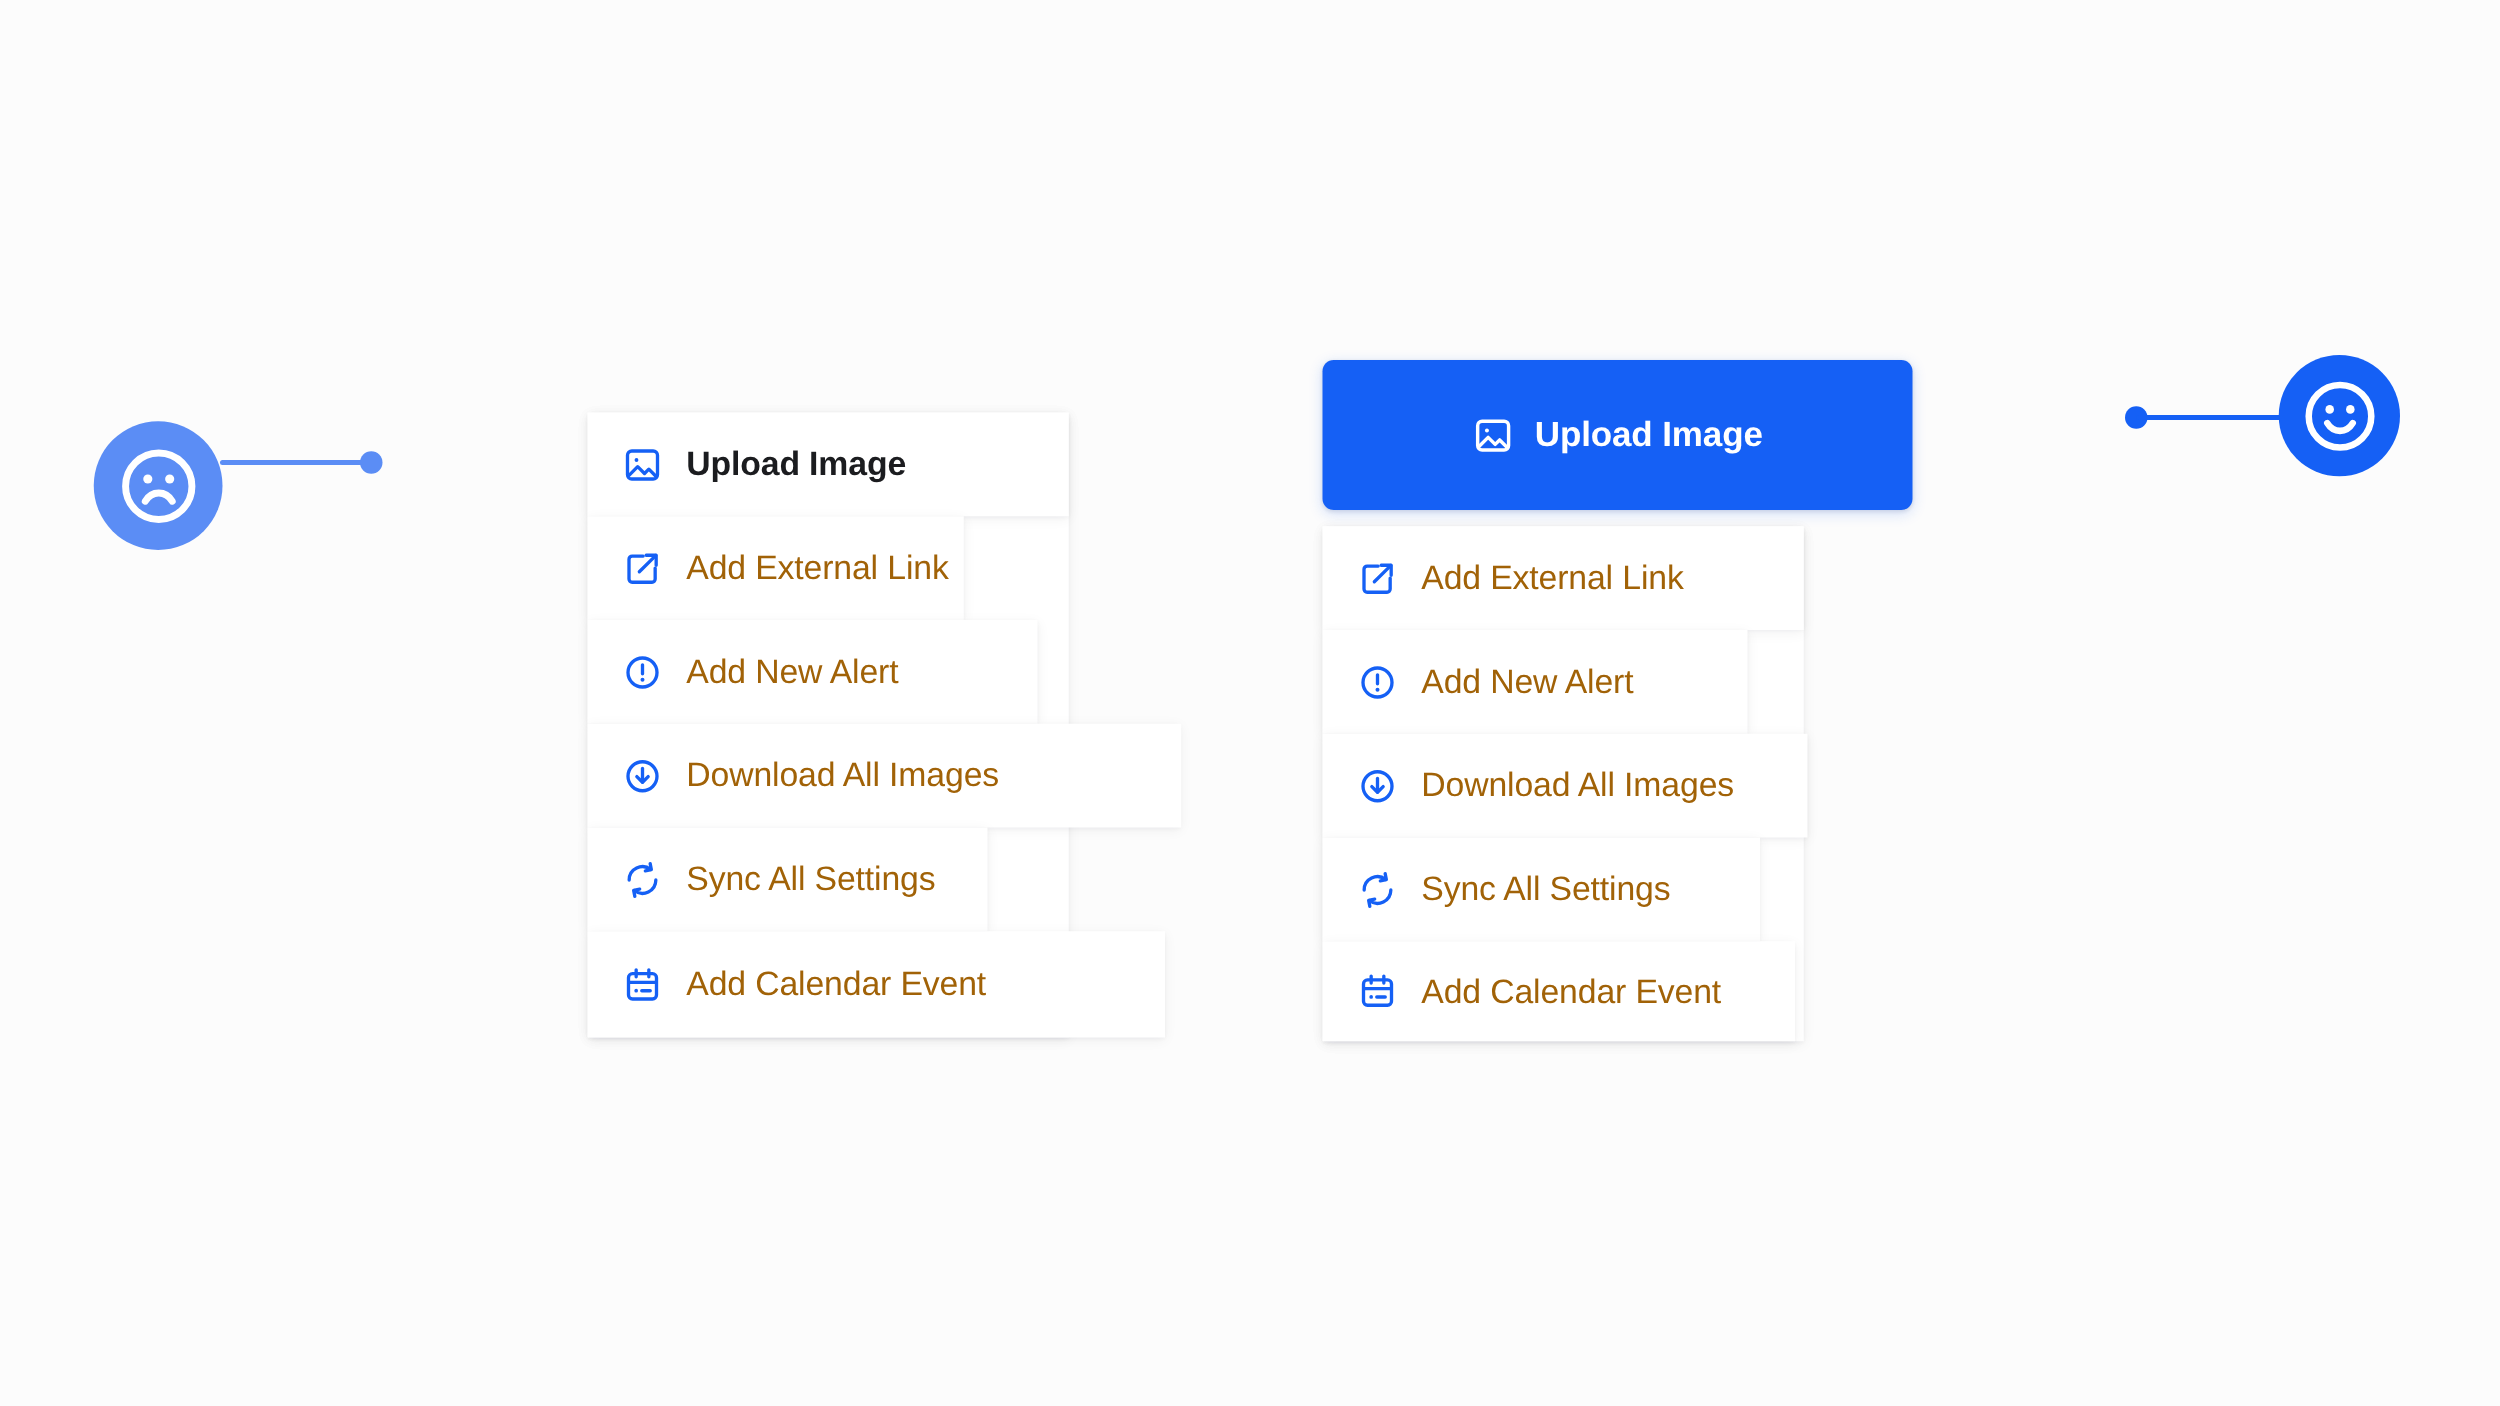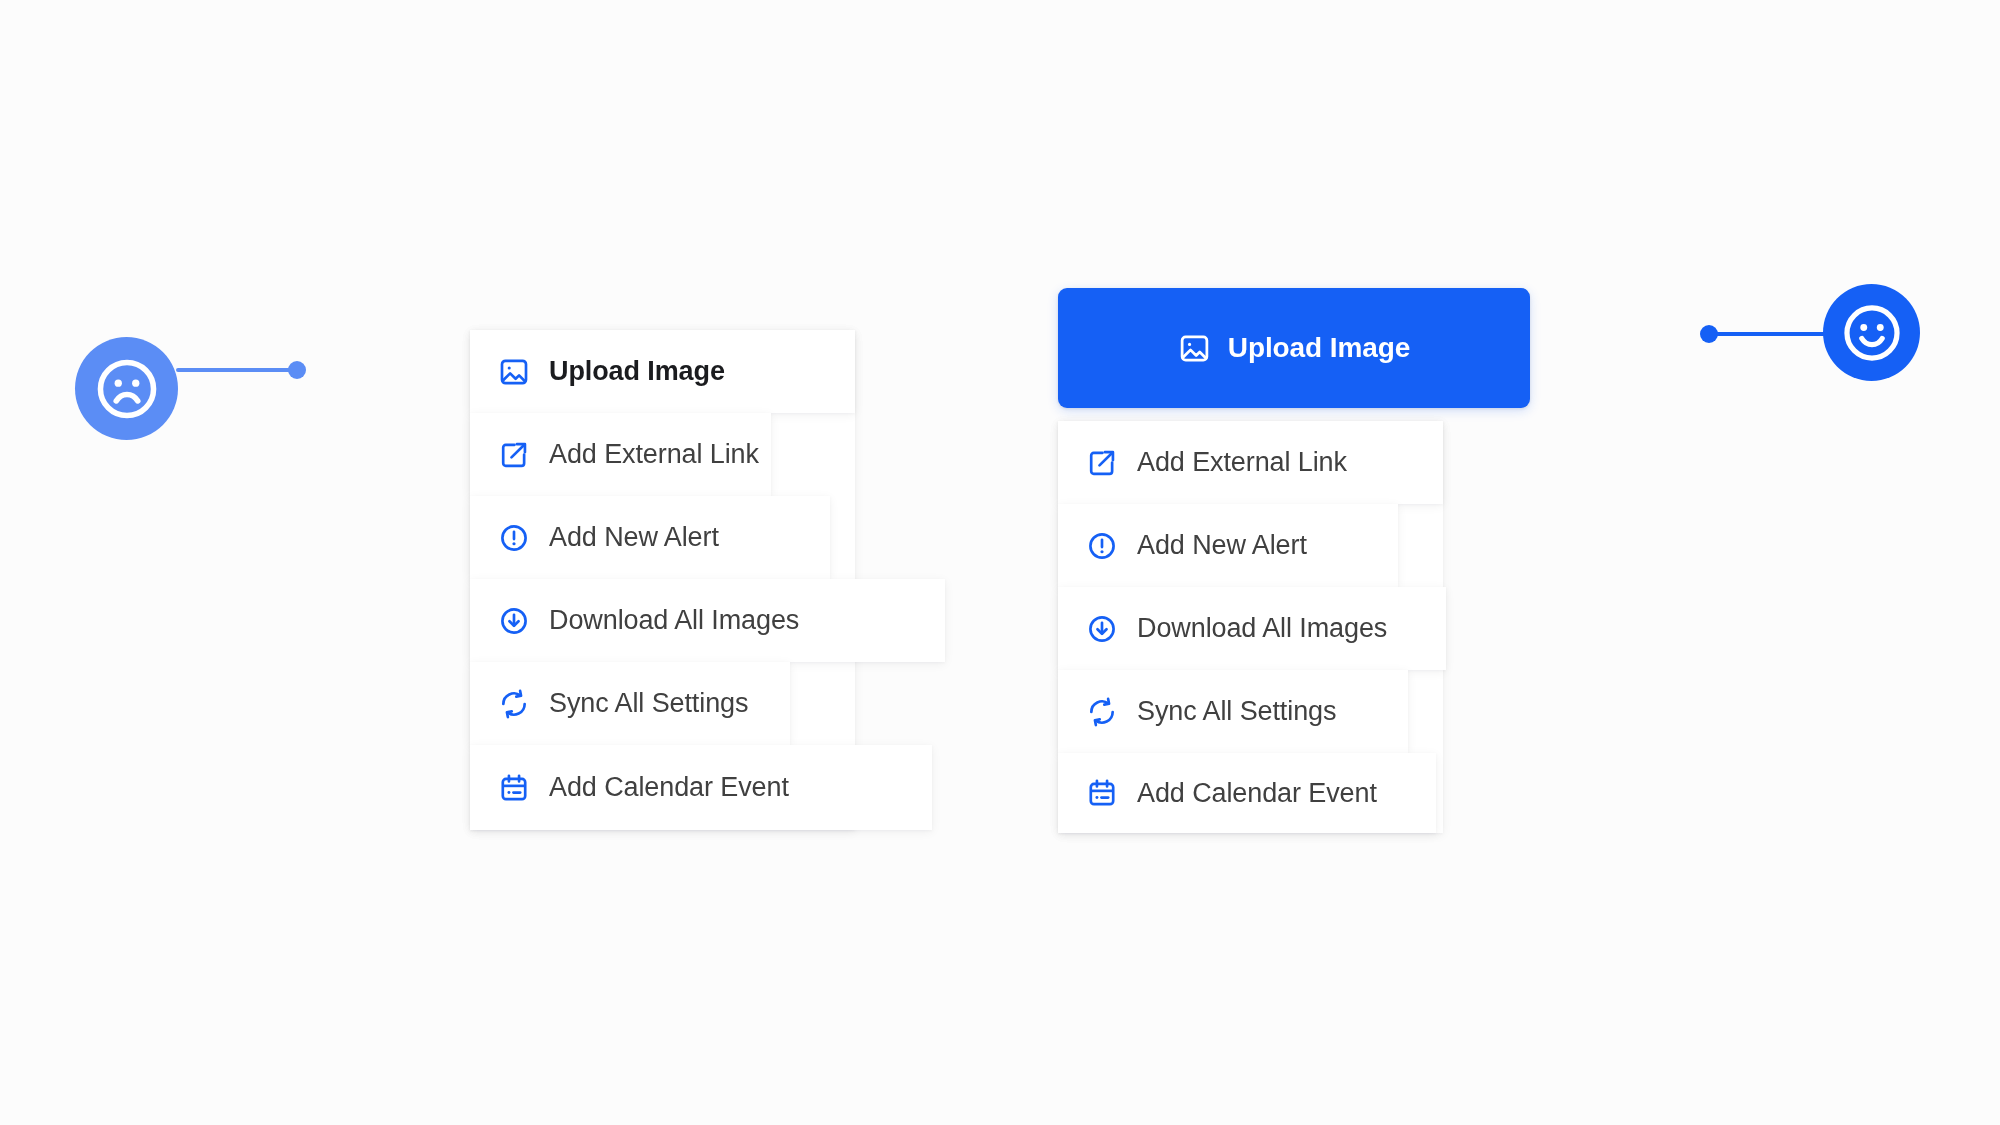--- a/index.html
+++ b/index.html
@@ -62,21 +62,21 @@
     white-space: nowrap;
   }
   .menu-row .row-icon {
     flex: 0 0 auto;
     display: flex;
     align-items: center;
     justify-content: center;
   }
   .menu-row .row-icon svg { display: block; }
   .menu-row .row-label {
-    color: #404040;
+    color: #a16207;
     font-size: 27px;
     font-weight: 400;
     letter-spacing: -0.1px;
   }
   .menu-row.is-primary .row-label {
     font-weight: 700;
     color: #1b1c1f;
   }
 
   

